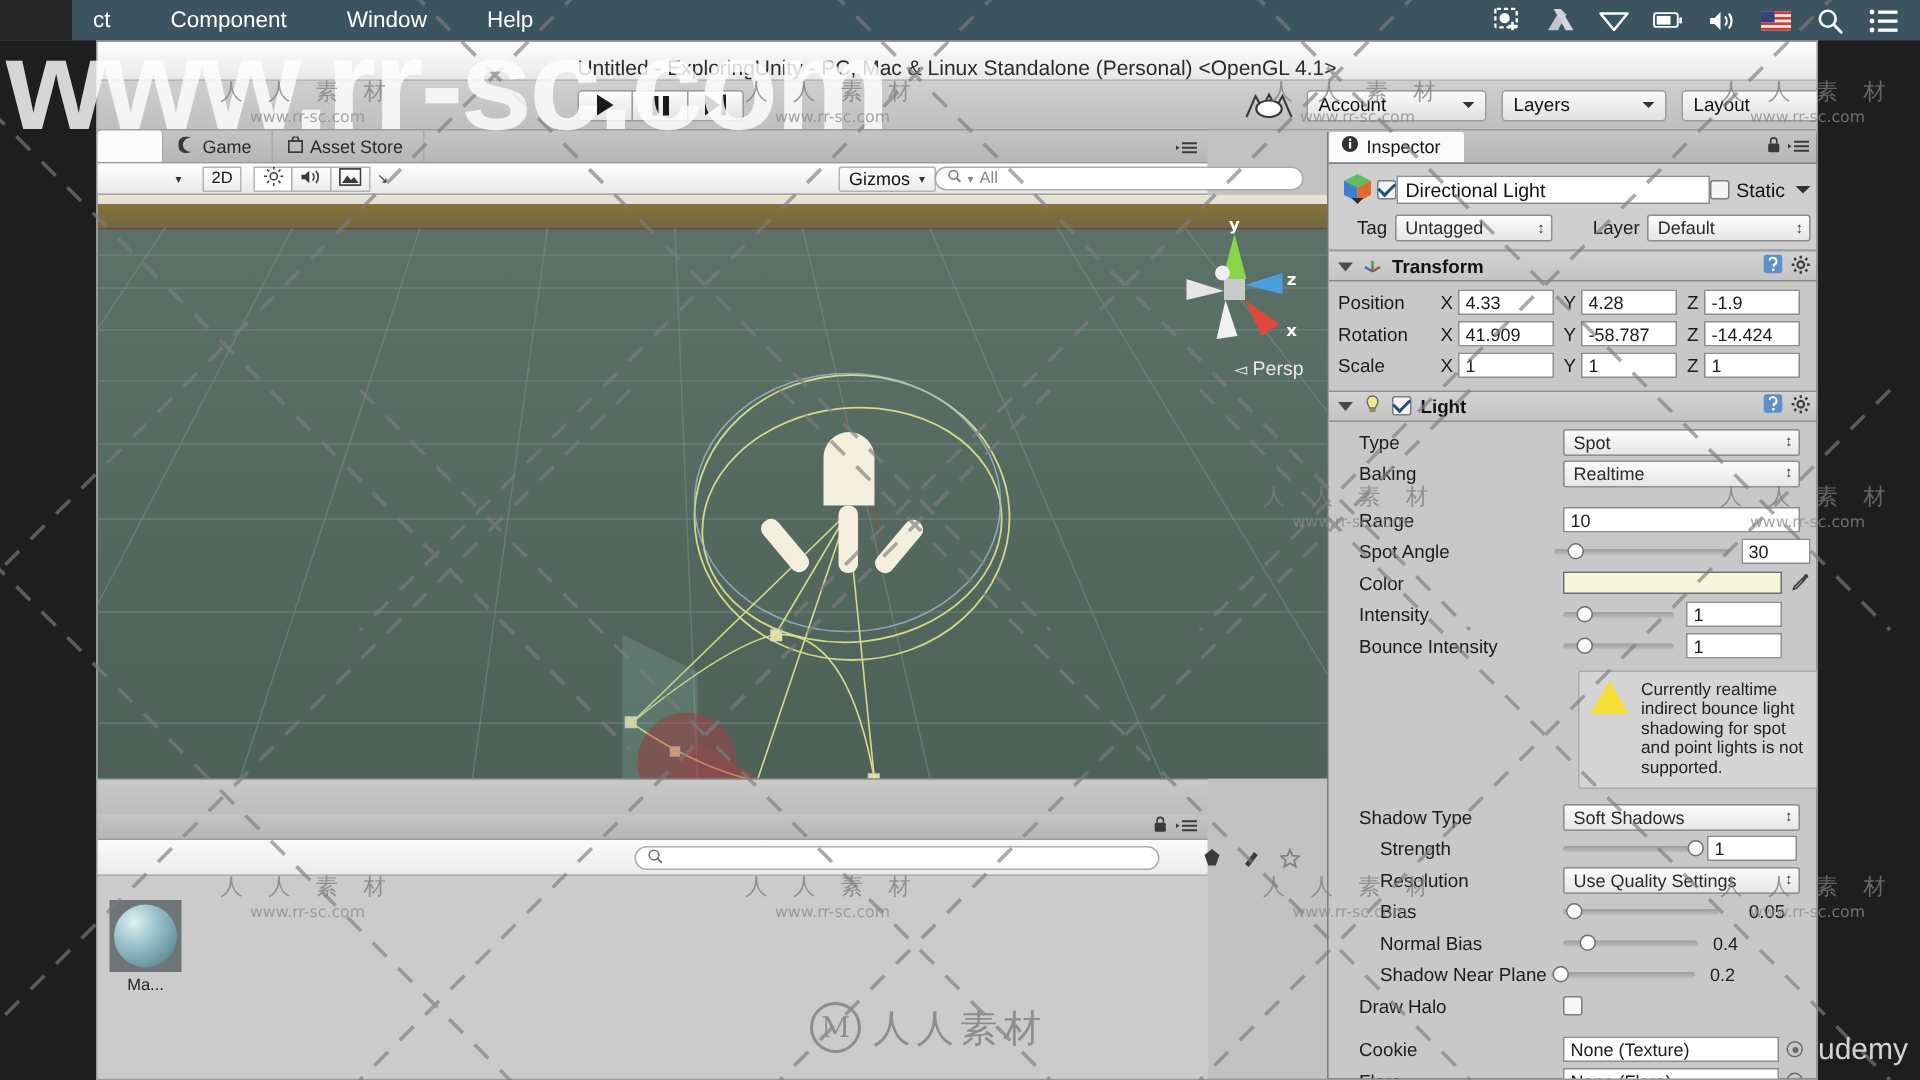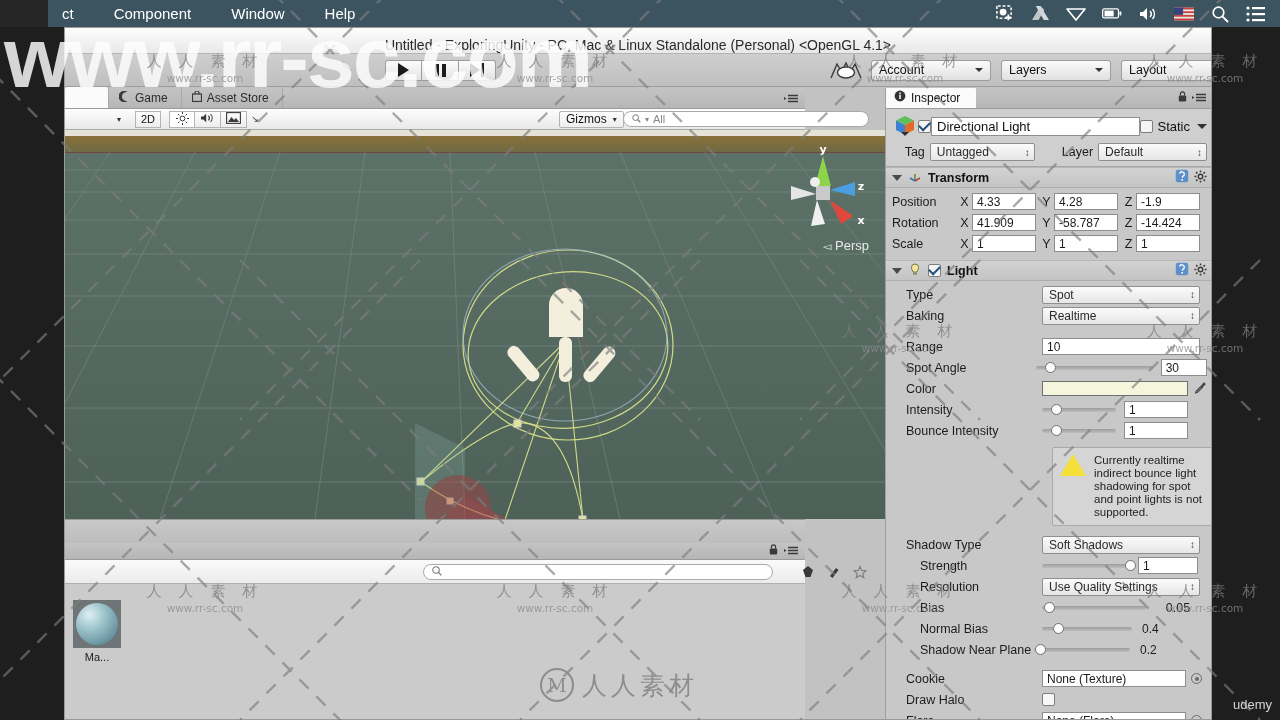--- a/index.html
+++ b/index.html
@@ -194,21 +194,21 @@
   .wm { position:absolute; pointer-events:none; user-select:none; }
   .wm-cn { color:#7d7d7d; opacity:.75; text-align:center; font-size:15px; letter-spacing:6px; font-family:"DejaVu Sans", sans-serif;}
   .wm-cn small { display:block; font-size:10.5px; letter-spacing:0; margin-top:1px; color:#8a8a8a;}
   .wm-big { font-size:86px; font-weight:bold; color:#ffffff; opacity:.82; letter-spacing:-2px;}
   .dashlayer { position:absolute; inset:0; pointer-events:none; }
   .brandwm { position:absolute; left:540px; top:668px; display:flex; align-items:center; gap:8px; }
   .brand-circle { width:34px;height:34px;border-radius:50%;border:2.5px solid #8d8d8d;
                   display:flex;align-items:center;justify-content:center;color:#8d8d8d;font-size:19px;
                   font-family:"DejaVu Serif", serif;}
   .brand-cn { font-size:25px; color:#8d8d8d; letter-spacing:4px; font-family:"DejaVu Sans", sans-serif;}
-  .udemy { position:absolute; right:8px; bottom:8px; color:#e6e6e6; font-size:13px; opacity:.9;}
+  .udemy { position:absolute; right:8px; bottom:8px; color:#e6e6e6; font-size:20px; opacity:.9;}
 </style>
 </head>
 <body>
 
 <div class="screen">
 
   <div class="osbar">
     <div class="os-left-pad"></div>
     <div class="os-menus">
       <div class="os-menu">ct</div>
@@ -830,29 +830,29 @@
 
           <div class="prow">
             <span class="plabel ind" style="padding-left:28px;width:142px">Shadow Near Plane</span>
             <span class="slider" style="width:96px">
               <span class="strack"></span>
                 <span class="sknob" style="left:1%"></span>
             </span>
             <span class="num" style="width:58px;margin-left:6px;border:none;background:none">0.2</span>
           </div>
 
+          <div class="prow">
+            <span class="plabel ind">Draw Halo</span>
+            <span class="cbox-sq"></span>
+          </div>
+
           <div class="prow" style="margin-top:8px">
             <span class="plabel ind">Cookie</span>
             <span class="objfield" style="width:144px">None (Texture)</span>
             <span class="radio-o"></span>
-          </div>
-
-          <div class="prow">
-            <span class="plabel ind">Draw Halo</span>
-            <span class="cbox-sq"></span>
           </div>
 
           <div class="prow">
             <span class="plabel ind">Flare</span>
             <span class="objfield" style="width:144px">None (Flare)</span>
             <span class="radio-o"></span>
           </div>
 
         </div>
       </div>

